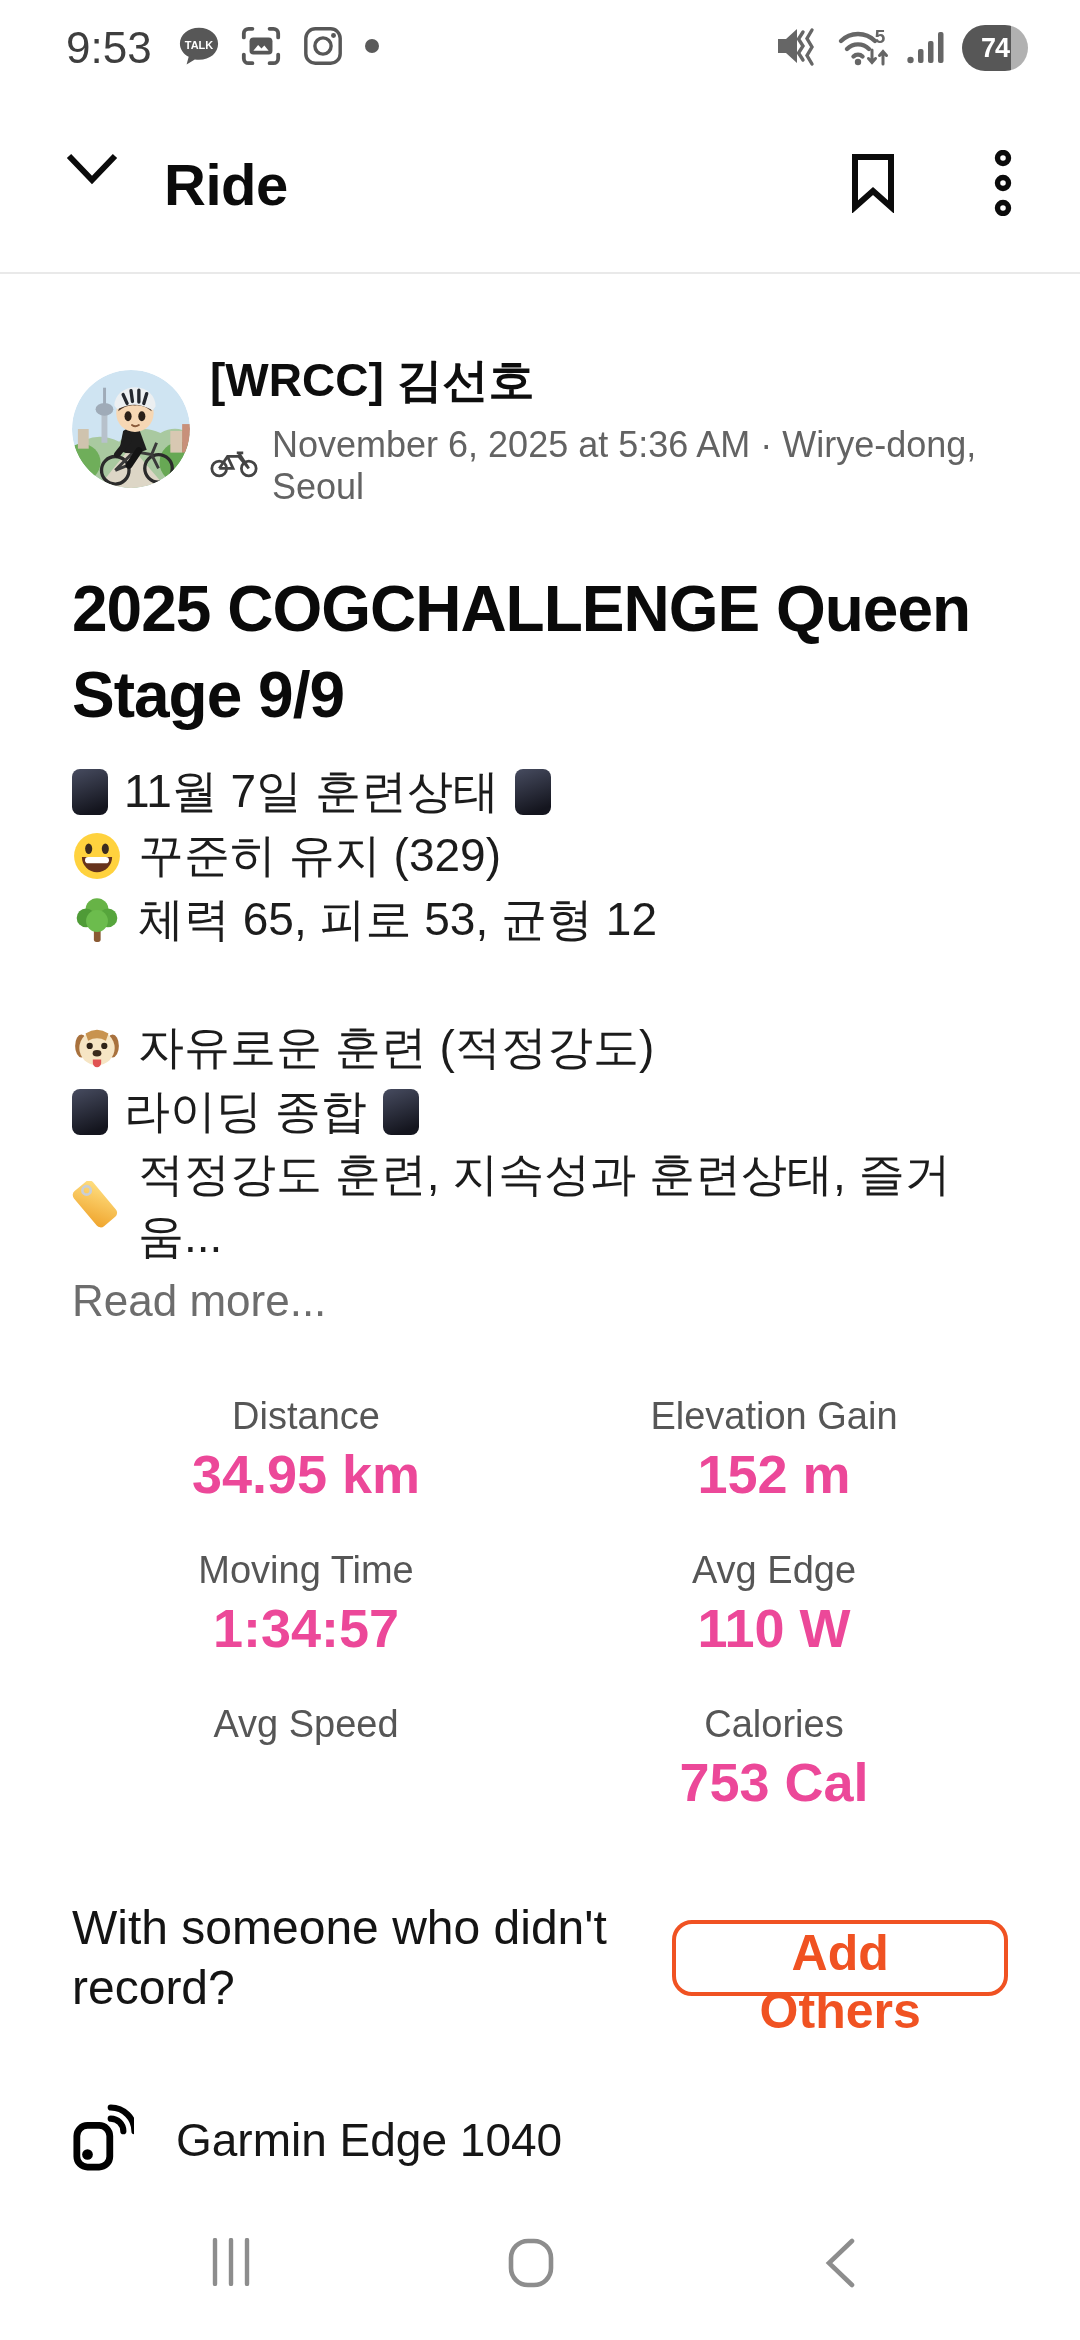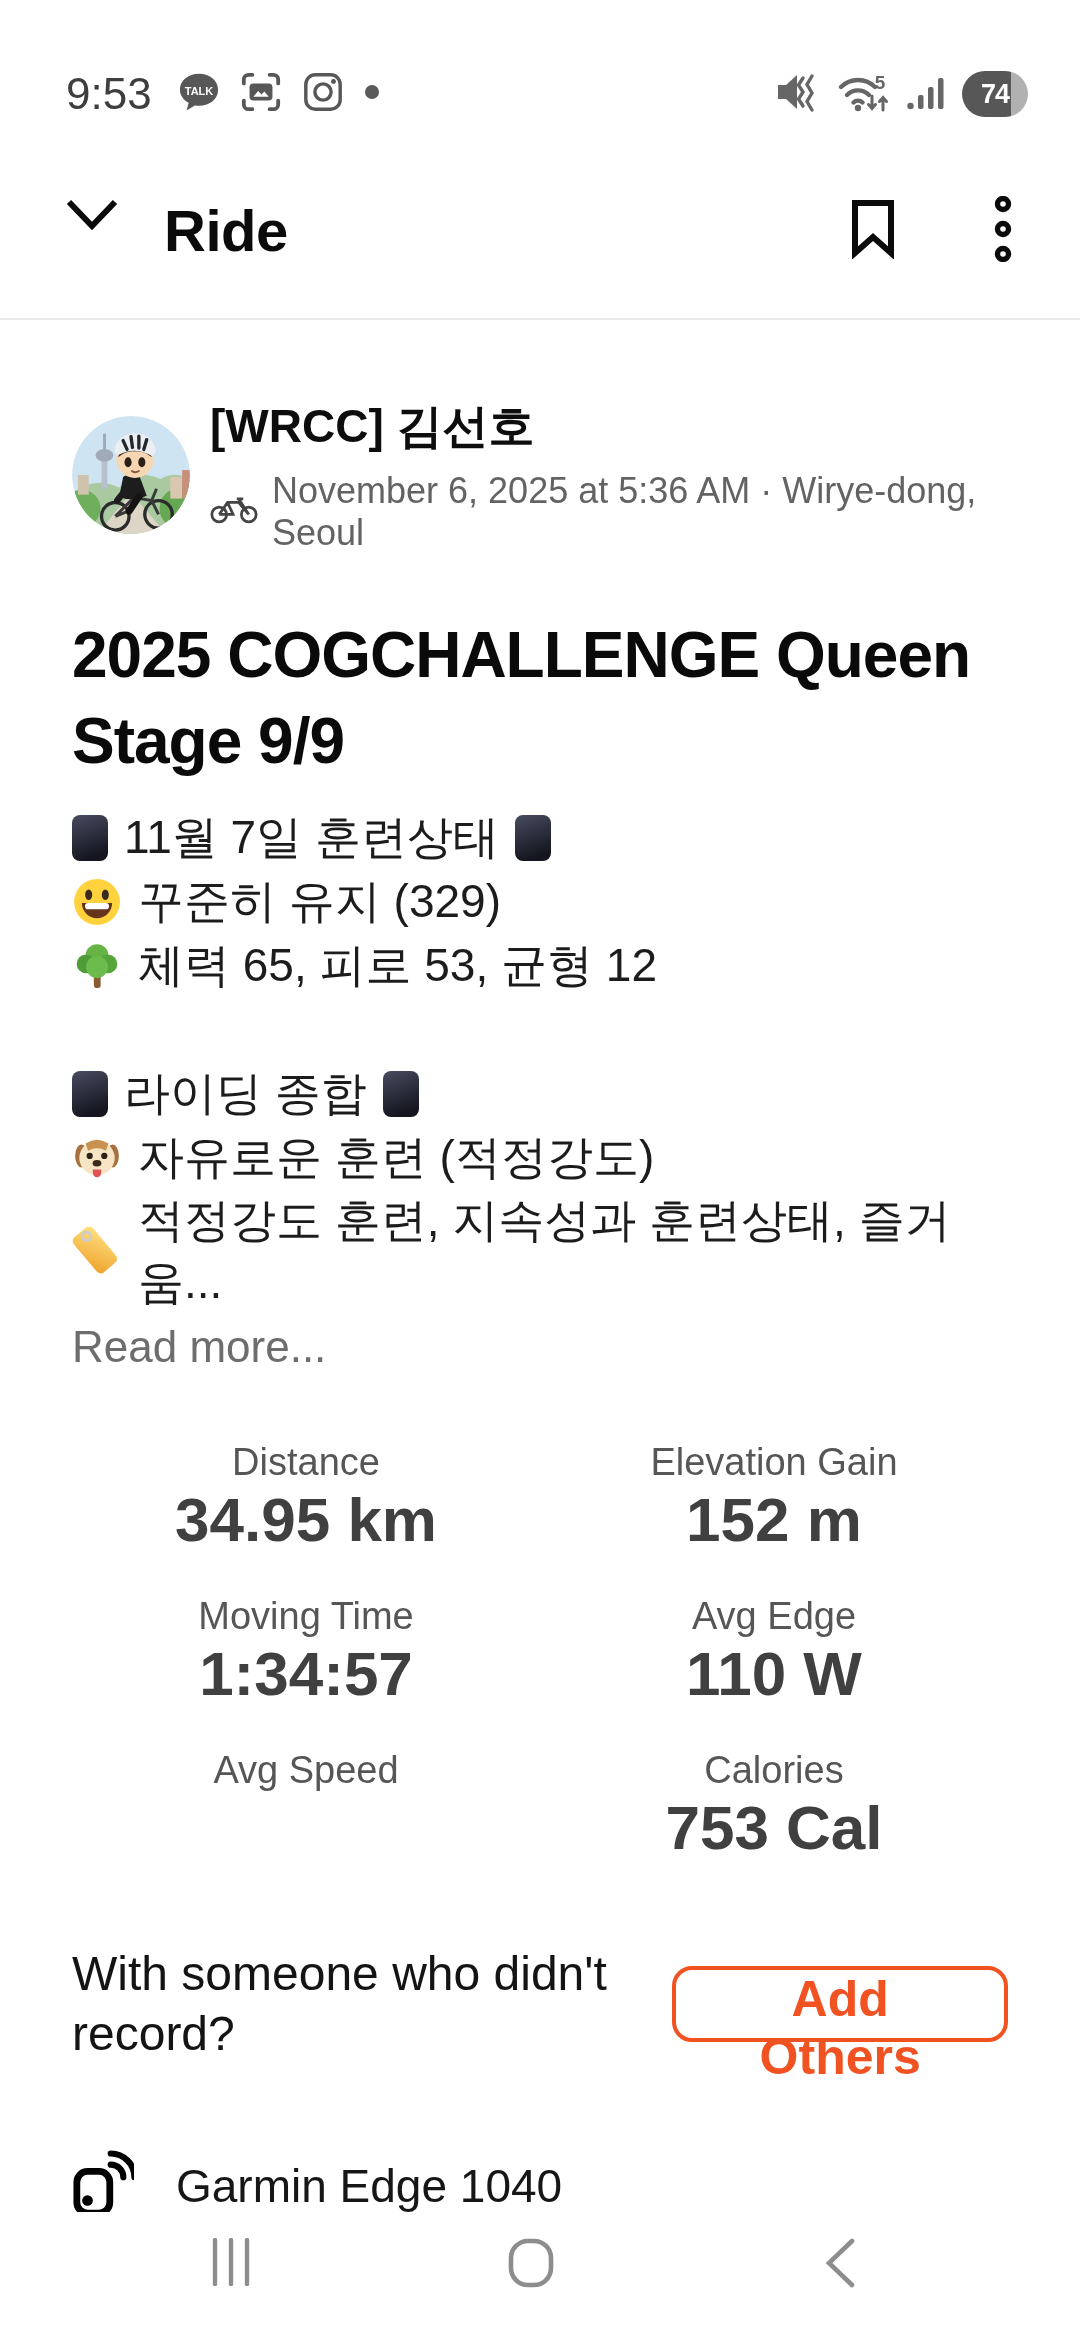--- a/index.html
+++ b/index.html
@@ -1,19 +1,19 @@
 <!DOCTYPE html>
 <html><head>
 <meta charset="utf-8">
 <style>
   * { margin:0; padding:0; box-sizing:border-box; }
   html,body { background:#fff; }
   body { width:1080px; height:2340px; position:relative; overflow:hidden;
          font-family:"Liberation Sans", sans-serif; color:#111; }
-  .phone { position:absolute; inset:0; background:#fff;margin-top:46px; }
+  .phone { position:absolute; inset:0; background:#fff; }
 
   
   .status-bar { position:absolute; top:0; left:0; right:0; height:96px;
     display:flex; align-items:center; justify-content:space-between;
     padding:0 52px 0 66px; }
   .sb-left, .sb-right { display:flex; align-items:center; }
   .sb-left { gap:20px; }
   .sb-right { gap:16px; }
   .sb-time { font-size:44px; font-weight:500; color:#3e3e3e; letter-spacing:0; margin-right:6px; }
   .battery-pill { width:66px; height:46px; border-radius:23px; display:flex;
@@ -46,21 +46,21 @@
   .desc-line { display:flex; align-items:center; gap:16px; min-height:64px;
     font-size:46px; color:#1c1c1c; }
   .desc-line .emoji { flex:none; display:flex; }
   .black-square { flex:none; width:36px; height:46px; border-radius:8px;
     background:linear-gradient(160deg,#474c60 0%,#14151e 85%); }
   .read-more { margin-top:8px; font-size:44px; color:#6d6d6d; cursor:pointer; }
 
   .stats-grid { margin-top:66px; display:grid; grid-template-columns:1fr 1fr;
     row-gap:40px; text-align:center; }
   .stat-label { font-size:38px; color:#565656; line-height:48px; margin-bottom:2px; }
-  .stat-value { font-size:62px; font-weight:700; color:#404040; line-height:64px; }
+  .stat-value { font-size:54px; font-weight:700; color:#ec4899; line-height:64px; }
 
   .add-others-row { margin-top:84px; display:flex; align-items:center; justify-content:space-between; }
   .add-question { width:620px; font-size:48px; line-height:60px; color:#141414; }
   .add-others-btn { border:4px solid #f05222; color:#f05222; background:#fff;
     border-radius:20px; padding:0 32px; height:76px; font-size:50px; font-weight:700;
     font-family:"Liberation Sans", sans-serif; cursor:pointer; }
 
   .device-row { margin-top:86px; display:flex; align-items:center; gap:42px; }
   .device-name { font-size:46px; color:#161616; }
 
@@ -255,38 +255,38 @@
             <circle cx="34.5" cy="22" r="9" fill="#56a53c"></circle>
             <circle cx="24" cy="25" r="10.5" fill="#6cbc4d"></circle>
           </svg>
         </span>
         <span>체력 65, 피로 53, 균형 12</span>
       </div>
       <div class="desc-line">
         <span></span>
       </div>
       <div class="desc-line">
-        <span class="black-square"></span>
-        <span>라이딩 종합</span>
-        <span class="black-square"></span>
-      </div>
-      <div class="desc-line">
         <span class="emoji">
           <svg width="50" height="50" viewBox="0 0 48 48">
             <ellipse cx="9" cy="22" rx="6" ry="11" fill="#a8713d"></ellipse>
             <ellipse cx="39" cy="22" rx="6" ry="11" fill="#a8713d"></ellipse>
             <ellipse cx="24" cy="24" rx="17" ry="16.5" fill="#f6e5c4"></ellipse>
             <path d="M13 10 q11 -7 22 0 l-2.5 7 q-8.5 -4.5 -17 0 z" fill="#c8934f"></path>
             <circle cx="17" cy="22" r="3" fill="#2e2217"></circle>
             <circle cx="31" cy="22" r="3" fill="#2e2217"></circle>
             <ellipse cx="24" cy="29" rx="4.2" ry="3.2" fill="#3a2a1c"></ellipse>
             <path d="M20 35 h8 v3.5 a4 4 0 0 1 -8 0 z" fill="#e05252"></path>
           </svg>
         </span>
         <span>자유로운 훈련 (적정강도)</span>
+      </div>
+      <div class="desc-line">
+        <span class="black-square"></span>
+        <span>라이딩 종합</span>
+        <span class="black-square"></span>
       </div>
       <div class="desc-line">
         <span class="emoji">
           <svg width="50" height="50" viewBox="0 0 48 48">
             <defs>
                 <linearGradient id="tg" x1="0" y1="0" x2="1" y2="1">
               <stop offset="0" stop-color="#ffe082"></stop>
                   <stop offset="1" stop-color="#efa32b"></stop>
             </linearGradient>
               </defs>

